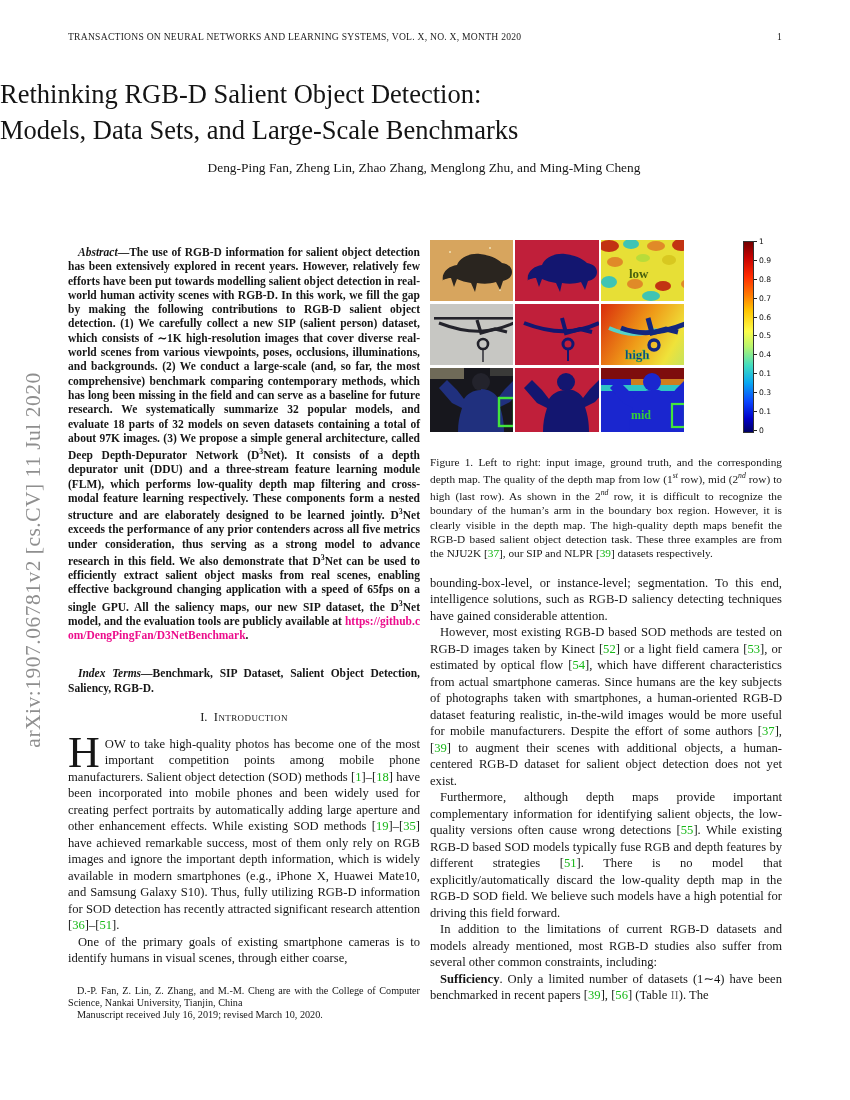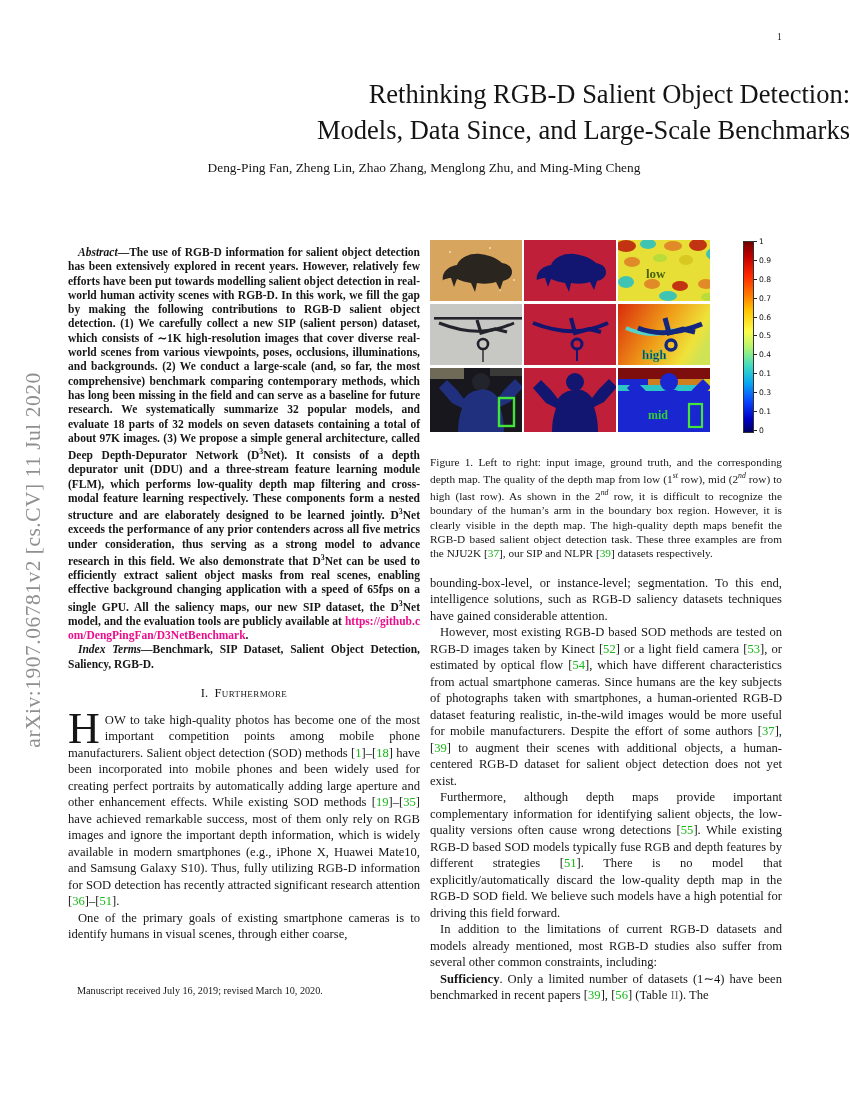--- a/index.html
+++ b/index.html
@@ -9,32 +9,32 @@
   
   .hdr{position:absolute;top:31px;left:68px;width:714px;font-size:9.6px;letter-spacing:.25px;color:#1d1d1d;}
   .hdr .jr{float:left;}
   .hdr .pg{float:right;}
 
   
   .arxiv{position:absolute;left:33px;top:560px;transform:translate(-50%,-50%) rotate(-90deg);
          white-space:nowrap;font-size:21.5px;color:#8f8f8f;letter-spacing:.5px;}
 
   
-  .title{position:absolute;top:76px;left:0;width:850px;text-align:right;
+  .title{position:absolute;top:76px;left:0;width:850px;text-align:left;
          font-size:26.5px;line-height:36px;color:#141414;}
   .authors{position:absolute;top:160px;left:0;width:848px;text-align:center;font-size:13.4px;}
 
   
   .colL{position:absolute;left:68px;top:245px;width:352px;height:812px;}
   .colR{position:absolute;left:430px;top:240px;width:352px;}
 
   
   .abs,.idx{font-size:11.5px;font-weight:bold;line-height:14.3px;text-align:justify;margin:0;}
   .abs{text-indent:10px;}
-  .idx{text-indent:10px;margin-top:0;}
+  .idx{text-indent:10px;margin-top:24px;}
 
   
   .sec-head{margin-top:15px;text-align:center;font-size:12.6px;}
   .sec-title{font-variant:small-caps;letter-spacing:.4px;}
 
   
   .body-p{font-size:12.6px;line-height:16.5px;text-align:justify;margin:0;}
   .indent{text-indent:10px;}
   .mt{margin-top:11px;}
   .dropcap{float:left;font-size:44px;line-height:32px;height:32px;padding:1px 5px 0 0;}
@@ -49,21 +49,21 @@
   .seg-it{}
   .seg-bit{font-weight:bold;font-style:italic;}
   .seg-sup{vertical-align:super;font-size:68%;}
   .seg-isup{vertical-align:super;font-size:68%;font-style:italic;}
   .seg-cite{color:#16b716;}
   .seg-link{color:#ec0d8c;font-weight:bold;word-break:break-all;}
   .seg-red{color:#737373;}
 
   
   .figure{position:relative;width:352px;height:194px;}
-  .fig-rows{position:absolute;left:0;top:0;width:280px;display:flex;flex-direction:column;gap:3px;}
+  .fig-rows{position:absolute;left:0;top:0;width:254px;display:flex;flex-direction:column;gap:3px;}
   .fig-row{display:flex;gap:2px;}
   .cell{position:relative;overflow:hidden;}
   .cell svg{display:block;}
   .cbar{position:absolute;left:313px;top:1px;width:9px;height:190px;border:1px solid #333;
         background:linear-gradient(to bottom,#720000 0%,#c40000 8%,#ff2a00 18%,#ff7a00 28%,
         #ffc400 36%,#fdfd4a 47%,#b8f56e 55%,#41dcc0 65%,#09a9f1 74%,#0a46ff 84%,#0000c8 93%,#000064 100%);}
   .cb-ticks{position:absolute;left:324px;top:-2px;height:196px;display:flex;flex-direction:column;
             justify-content:space-between;}
   .cb-tick{display:flex;align-items:center;height:7px;}
   .cb-dash{display:inline-block;width:3px;height:1px;background:#222;margin-right:2px;}
@@ -72,46 +72,48 @@
   .fig-cap{margin-top:21px;font-size:11.3px;line-height:14.3px;text-align:justify;}
 
   .rbody{margin-top:14px;}
 </style>
 </head>
 <body>
 
 <div class="page">
 
   <div class="hdr">
+    <span class="jr">TRANSACTIONS ON NEURAL NETWORKS AND LEARNING SYSTEMS, VOL. X, NO. X, MONTH 2020</span>
     <span class="pg">1</span>
   </div>
 
   <div class="arxiv">arXiv:1907.06781v2  [cs.CV]  11 Jul 2020</div>
 
   <div class="title">
     <div>Rethinking RGB-D Salient Object Detection:</div>
-    <div>Models, Data Since, and Large-Scale Benchmarks</div>
+    <div>Models, Data Sets, and Large-Scale Benchmarks</div>
   </div>
   <div class="authors">Deng-Ping Fan, Zheng Lin, Zhao Zhang, Menglong Zhu, and Ming-Ming Cheng</div>
 
   <div class="colL">
     <p class="abs"><span class="seg-bit">Abstract</span><span>—The use of RGB-D information for salient object detection has been extensively explored in recent years. However, relatively few efforts have been put towards modelling salient object detection in real-world human activity scenes with RGB-D. In this work, we fill the gap by making the following contributions to RGB-D salient object detection. (1) We carefully collect a new SIP (salient person) dataset, which consists of ∼1K high-resolution images that cover diverse real-world scenes from various viewpoints, poses, occlusions, illuminations, and backgrounds. (2) We conduct a large-scale (and, so far, the most comprehensive) benchmark comparing contemporary methods, which has long been missing in the field and can serve as a baseline for future research. We systematically summarize 32 popular models, and evaluate 18 parts of 32 models on seven datasets containing a total of about 97K images. (3) We propose a simple general architecture, called Deep Depth-Depurator Network (D</span><span class="seg-sup">3</span><span>Net). It consists of a depth depurator unit (DDU) and a three-stream feature learning module (FLM), which performs low-quality depth map filtering and cross-modal feature learning respectively. These components form a nested structure and are elaborately designed to be learned jointly. D</span><span class="seg-sup">3</span><span>Net exceeds the performance of any prior contenders across all five metrics under consideration, thus serving as a strong model to advance research in this field. We also demonstrate that D</span><span class="seg-sup">3</span><span>Net can be used to efficiently extract salient object masks from real scenes, enabling effective background changing application with a speed of 65fps on a single GPU. All the saliency maps, our new SIP dataset, the D</span><span class="seg-sup">3</span><span>Net model, and the evaluation tools are publicly available at </span><span class="seg-link">https://github.com/DengPingFan/D3NetBenchmark</span><span>.</span></p>
     <p class="idx"><span class="seg-bit">Index Terms</span><span>—Benchmark, SIP Dataset, Salient Object Detection, Saliency, RGB-D.</span></p>
 
     <div class="sec-head">
       <span>I.</span>&nbsp;
-      <span class="sec-title">Furthermore</span>
+      <span class="sec-title">Introduction</span>
     </div>
 
     <p class="body-p mt">
       <span class="dropcap">H</span><span><span>OW to take high-quality photos has become one of the most important competition points among mobile phone manufacturers. Salient object detection (SOD) methods [</span><span class="seg-cite">1</span><span>]–[</span><span class="seg-cite">18</span><span>] have been incorporated into mobile phones and been widely used for creating perfect portraits by automatically adding large aperture and other enhancement effects. While existing SOD methods [</span><span class="seg-cite">19</span><span>]–[</span><span class="seg-cite">35</span><span>] have achieved remarkable success, most of them only rely on RGB images and ignore the important depth information, which is widely available in modern smartphones (</span><span class="seg-it">e.g.</span><span>, iPhone X, Huawei Mate10, and Samsung Galaxy S10). Thus, fully utilizing RGB-D information for SOD detection has recently attracted significant research attention [</span><span class="seg-cite">36</span><span>]–[</span><span class="seg-cite">51</span><span>].</span></span>
     </p>
     <p class="body-p indent"><span>One of the primary goals of existing smartphone cameras is to identify humans in visual scenes, through either coarse,</span></p>
 
     <div class="footnote">
+        <p class="fn-line">D.-P. Fan, Z. Lin, Z. Zhang, and M.-M. Cheng are with the College of Computer Science, Nankai University, Tianjin, China</p>
         <p class="fn-line">Manuscript received July 16, 2019; revised March 10, 2020.</p>
       </div>
   </div>
 
   <div class="colR">
 
     <div class="figure">
       <div class="fig-rows">
 
         <div class="fig-row">
@@ -278,21 +280,21 @@
           <div class="cb-tick">
           <span class="cb-dash"></span>
           <span class="cb-val">0</span>
         </div>
         </div>
     </div>
 
     <p class="fig-cap"><span>Figure 1.  Left to right: input image, ground truth, and the corresponding depth map. The quality of the depth map from low (1</span><span class="seg-isup">st</span><span> row), mid (2</span><span class="seg-isup">nd</span><span> row) to high (last row). As shown in the 2</span><span class="seg-isup">nd</span><span> row, it is difficult to recognize the boundary of the human’s arm in the boundary box region. However, it is clearly visible in the depth map. The high-quality depth maps benefit the RGB-D based salient object detection task. These three examples are from the NJU2K [</span><span class="seg-cite">37</span><span>], our </span><span class="seg-it">SIP</span><span> and NLPR [</span><span class="seg-cite">39</span><span>] datasets respectively.</span></p>
 
     <div class="rbody">
-      <p class="body-p"><span>bounding-box-level, or instance-level; segmentation. To this end, intelligence solutions, such as RGB-D saliency datasets techniques have gained considerable attention.</span></p>
+      <p class="body-p"><span>bounding-box-level, or instance-level; segmentation. To this end, intelligence solutions, such as RGB-D saliency detecting techniques have gained considerable attention.</span></p>
       <p class="body-p indent"><span>However, most existing RGB-D based SOD methods are tested on RGB-D images taken by Kinect [</span><span class="seg-cite">52</span><span>] or a light field camera [</span><span class="seg-cite">53</span><span>], or estimated by optical flow [</span><span class="seg-cite">54</span><span>], which have different characteristics from </span><span class="seg-it">actual</span><span> smartphone cameras. Since humans are the key subjects of photographs taken with smartphones, a human-oriented RGB-D dataset featuring realistic, in-the-wild images would be more useful for mobile manufacturers. Despite the effort of some authors [</span><span class="seg-cite">37</span><span>], [</span><span class="seg-cite">39</span><span>] to augment their scenes with additional objects, a human-centered RGB-D dataset for salient object detection does not yet exist.</span></p>
       <p class="body-p indent"><span>Furthermore, although depth maps provide important complementary information for identifying salient objects, the low-quality versions often cause wrong detections [</span><span class="seg-cite">55</span><span>]. While existing RGB-D based SOD models typically fuse RGB and depth features by different strategies [</span><span class="seg-cite">51</span><span>]. There is no model that explicitly/automatically discard the low-quality depth map in the RGB-D SOD field. We believe such models have a high potential for driving this field forward.</span></p>
       <p class="body-p indent"><span>In addition to the limitations of current RGB-D datasets and models already mentioned, most RGB-D studies also suffer from several other common constraints, including:</span></p>
       <p class="body-p indent"><span class="seg-b">Sufficiency</span><span>. Only a limited number of datasets (1∼4) have been benchmarked in recent papers [</span><span class="seg-cite">39</span><span>], [</span><span class="seg-cite">56</span><span>] (Table </span><span class="seg-red">II</span><span>). The</span></p>
     </div>
   </div>
 
 </div>
 
 </body></html>

